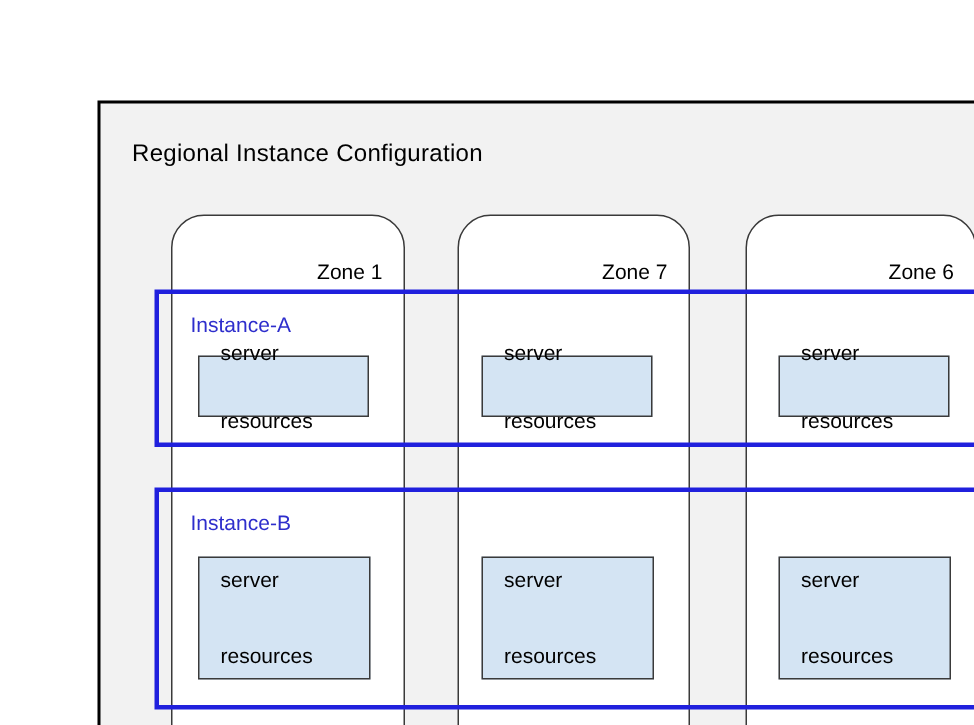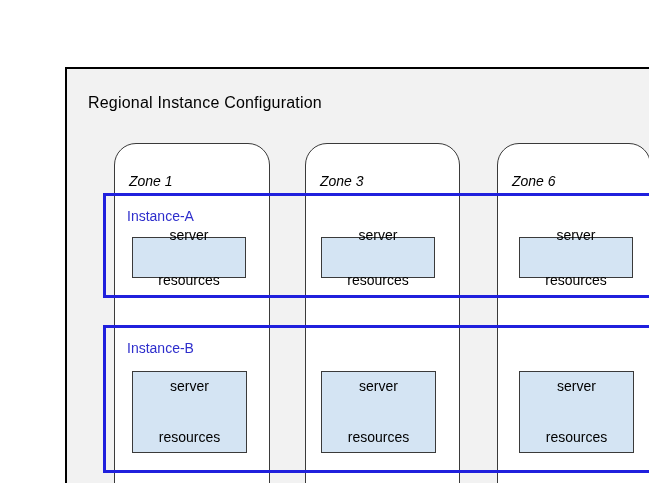--- a/index.html
+++ b/index.html
@@ -44,24 +44,23 @@
     height: 364px;
     background: var(--zone-bg);
     border: 1px solid var(--zone-border);
     border-radius: 22px;
   }
   .zone-1 { left: 33px;  width: 156px; }
   .zone-2 { left: 224px; width: 155px; }
   .zone-3 { left: 416px; width: 154px; }
   .zone-label {
     display: block;
-    text-align: left;
+    text-align: right;
     padding-top: 15px;
     font-size: 14px;
-    font-style: italic;
   }
 
   .instance {
     position: absolute;
     left: 22px;
     width: 555px;
     border: 3px solid var(--instance-border);
     background: transparent;
   }
   .instance-a { top: 110px; height: 105px; }
@@ -73,21 +72,21 @@
     font-weight: normal;
     color: var(--instance-label);
   }
 
   .server-box {
     position: absolute;
     background: var(--server-box-bg);
     border: 1px solid var(--server-box-border);
     display: flex;
     flex-direction: column;
-    align-items: center;
+    align-items: flex-start;
     justify-content: center;
     font-size: 14px;
     line-height: 17px;
     text-align: center;
   }
   .row-a { top: 154px; width: 114px; height: 41px; }
   .row-b { top: 288px; width: 115px; height: 82px; }
   .col-1 { left: 51px; }
   .col-2 { left: 240px; }
   .col-3 { left: 438px; }
@@ -108,21 +107,21 @@
 
 <div class="canvas">
   <div class="region">
 
     <div class="region-title">Regional Instance Configuration</div>
 
     <div class="zone zone-1">
       <span class="zone-label">Zone 1</span>
     </div>
     <div class="zone zone-2">
-      <span class="zone-label">Zone 3</span>
+      <span class="zone-label">Zone 7</span>
     </div>
     <div class="zone zone-3">
       <span class="zone-label">Zone 6</span>
     </div>
 
     <div class="instance instance-a">
       <span class="instance-label">Instance-A</span>
     </div>
 
     <div class="instance instance-b">

